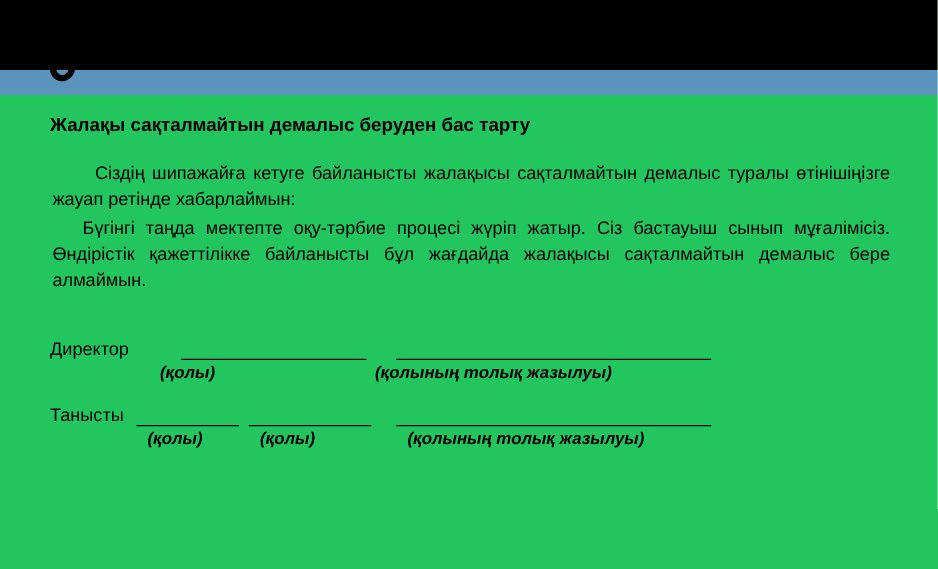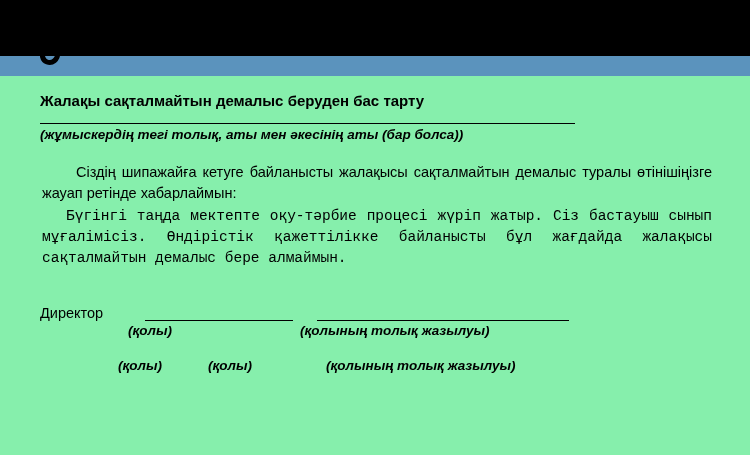--- a/index.html
+++ b/index.html
@@ -48,21 +48,21 @@
   .clip svg {
     display: block;
   }
   
   .doc {
     position: absolute;
     left: 0;
     top: 76px;
     width: 750px;
     height: 379px;
-    background: #86efac;
+    background: #22c55e;
     padding: 0;
     box-sizing: border-box;
   }
   .inner {
     margin-left: 40px;
     margin-right: 30px;
     padding-top: 16px;
   }
   .title {
     font-size: 15px;
@@ -95,21 +95,20 @@
     text-align: justify;
     width: 670px;
   }
   .para.first {
     margin-top: 20px;
     text-indent: 34px;
   }
   .para.second {
     margin-top: 2px;
     text-indent: 24px;
-    font-family: Liberation Mono, monospace;
   }
   
   .sig-block {
     margin-top: 36px;
   }
   .sig-row {
     display: flex;
     align-items: flex-end;
   }
   .sig-label {
@@ -150,24 +149,20 @@
     <svg width="36" height="64" viewBox="0 0 36 64">
       <path d="M18 0 L18 48 C18 56 12 60 7 58 C3 56.5 2 52 2 48 L2 6" fill="none" stroke="#000000" stroke-width="5" stroke-linecap="round"></path>
     </svg>
   </div>
 
   <div class="doc">
     <div class="inner">
 
       <div class="title">Жалақы сақталмайтын демалыс беруден бас тарту</div>
 
-      <div class="rule-wrap">
-        <div class="rule"></div>
-        <div class="caption-italic">(жұмыскердің тегі толық, аты мен әкесінің аты (бар болса))</div>
-      </div>
 
       <p class="para first">Сіздің шипажайға кетуге байланысты жалақысы сақталмайтын демалыс туралы өтінішіңізге жауап ретінде хабарлаймын:</p>
       <p class="para second">Бүгінгі таңда мектепте оқу-тәрбие процесі жүріп жатыр. Сіз бастауыш сынып мұғалімісіз. Өндірістік қажеттілікке байланысты бұл жағдайда жалақысы сақталмайтын демалыс бере алмаймын.</p>
 
       <div class="sig-block">
 
         <div>
           <div class="sig-row">
             <span class="sig-label">Директор</span>
             <span class="spacer" style="width:42px;"></span>
@@ -177,20 +172,29 @@
           </div>
           <div class="sig-sublabels">
             <span class="spacer" style="width:88px;"></span>
             <span class="sub" style="width:148px;">(қолы)</span>
             <span class="spacer" style="width:24px;"></span>
             <span class="sub" style="width:252px;">(қолының толық жазылуы)</span>
           </div>
         </div>
 
         <div style="margin-top:20px;">
+          <div class="sig-row">
+            <span class="sig-label">Танысты</span>
+            <span class="spacer" style="width:10px;"></span>
+            <span class="sig-line" style="width:82px;"></span>
+            <span class="spacer" style="width:8px;"></span>
+            <span class="sig-line" style="width:98px;"></span>
+            <span class="spacer" style="width:20px;"></span>
+            <span class="sig-line" style="width:252px;"></span>
+          </div>
           <div class="sig-sublabels">
             <span class="spacer" style="width:78px;"></span>
             <span class="sub" style="width:82px;">(қолы)</span>
             <span class="spacer" style="width:8px;"></span>
             <span class="sub" style="width:98px;">(қолы)</span>
             <span class="spacer" style="width:20px;"></span>
             <span class="sub" style="width:252px;">(қолының толық жазылуы)</span>
           </div>
         </div>
 

